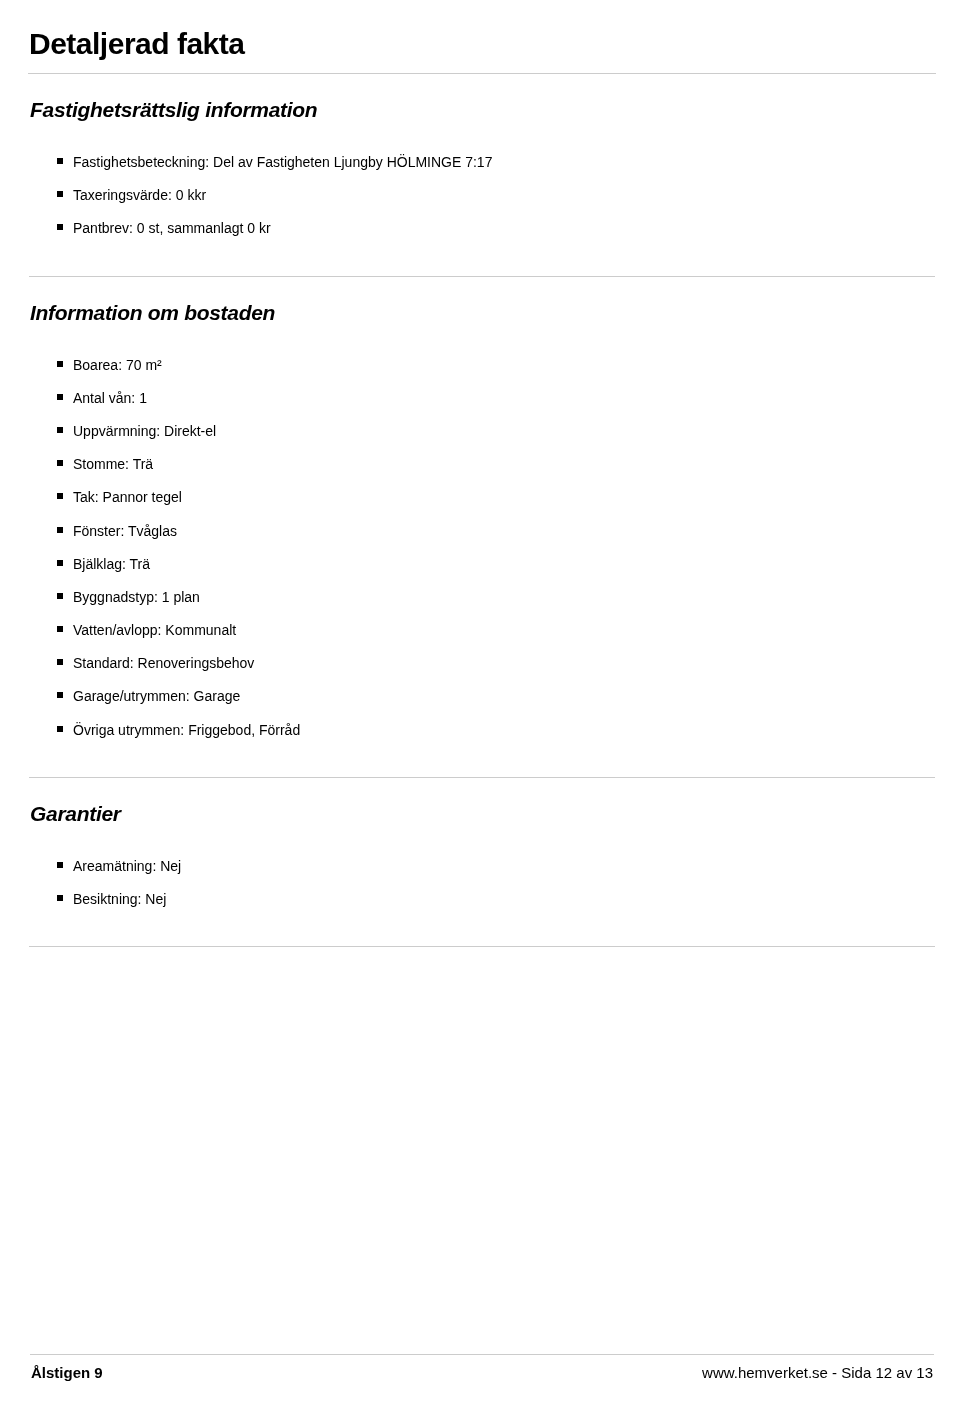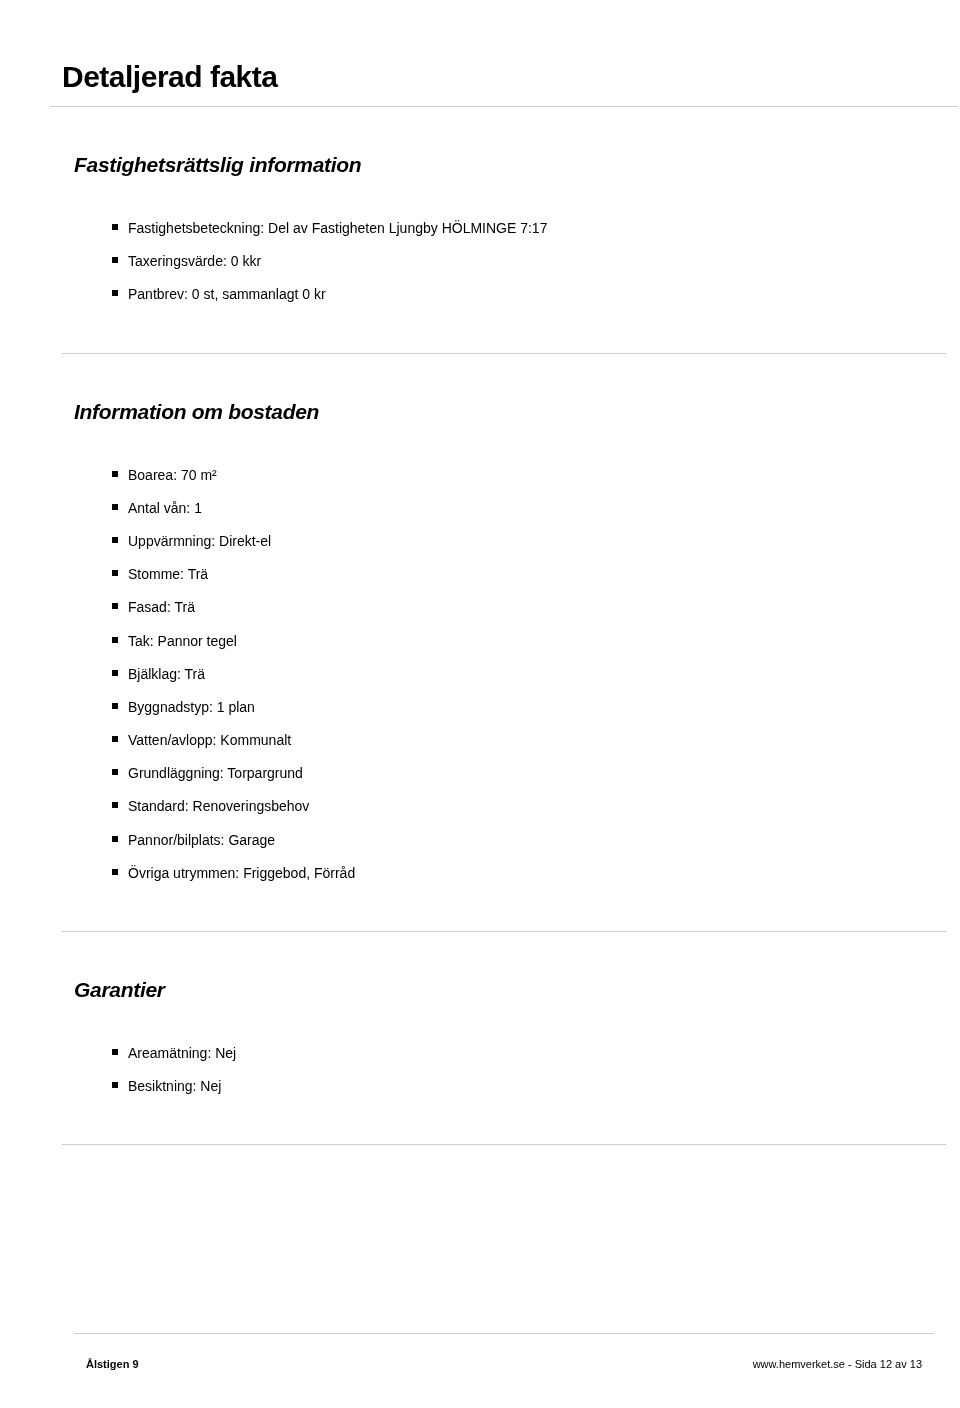--- a/index.html
+++ b/index.html
@@ -1,15 +1,15 @@
 <!DOCTYPE html>
 <html><head>
 <meta charset="utf-8">
 <style>
-  * { box-sizing: border-box; margin: 12px; padding: 0; }
+  * { box-sizing: border-box; margin: 1px; padding: 0; }
   html, body { width: 960px; height: 1408px; }
   body {
     font-family: Arial, Helvetica, sans-serif;
     color: #000;
     background: #fff;
     padding: 24px 26px 0 26px;
     position: relative;
   }
   h1.page-title {
     font-size: 30px;
@@ -61,21 +61,21 @@
     bottom: 26px;
   }
   .footer-rule {
     border: 0;
     border-top: 1px solid #ccc;
     margin-bottom: 8px;
   }
   .footer-row {
     display: flex;
     justify-content: space-between;
-    font-size: 11px;
+    font-size: 15px;
     font-weight: 700;
   }
   .footer-right { font-weight: 400; }
 </style>
 </head>
 <body>
 
 <h1 class="page-title">Detaljerad fakta</h1>
 <hr class="rule">
 
@@ -89,28 +89,27 @@
   <hr class="rule">
 </div>
 
 <div class="section">
   <h2 class="section-title">Information om bostaden</h2>
   <ul class="info-list">
     <li>Boarea: 70 m²</li>
     <li>Antal vån: 1</li>
     <li>Uppvärmning: Direkt-el</li>
     <li>Stomme: Trä</li>
-    <li>Fasad: Trä</li>
     <li>Tak: Pannor tegel</li>
+    <li>Fönster: Tvåglas</li>
     <li>Bjälklag: Trä</li>
     <li>Byggnadstyp: 1 plan</li>
     <li>Vatten/avlopp: Kommunalt</li>
-    <li>Grundläggning: Torpargrund</li>
     <li>Standard: Renoveringsbehov</li>
-    <li>Pannor/bilplats: Garage</li>
+    <li>Garage/utrymmen: Garage</li>
     <li>Övriga utrymmen: Friggebod, Förråd</li>
   </ul>
   <hr class="rule">
 </div>
 
 <div class="section">
   <h2 class="section-title">Garantier</h2>
   <ul class="info-list">
     <li>Areamätning: Nej</li>
     <li>Besiktning: Nej</li>

